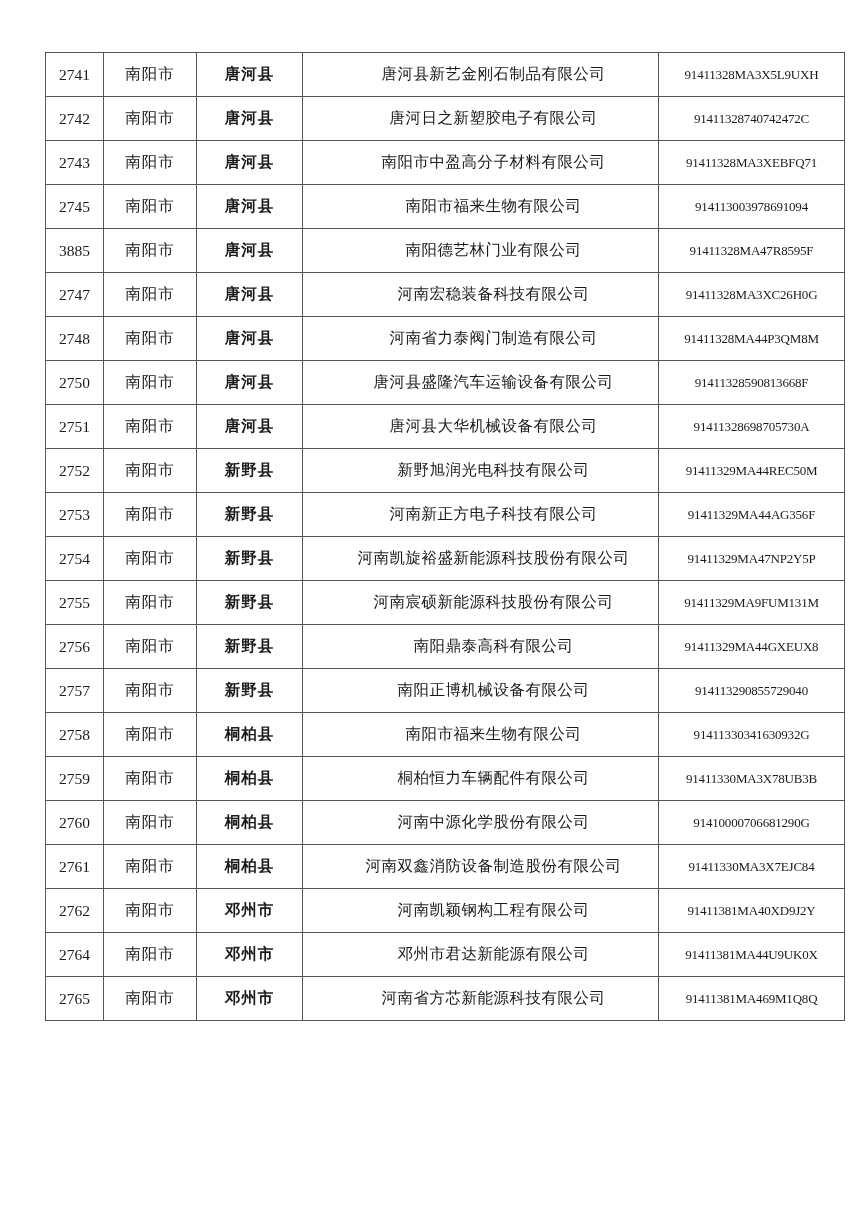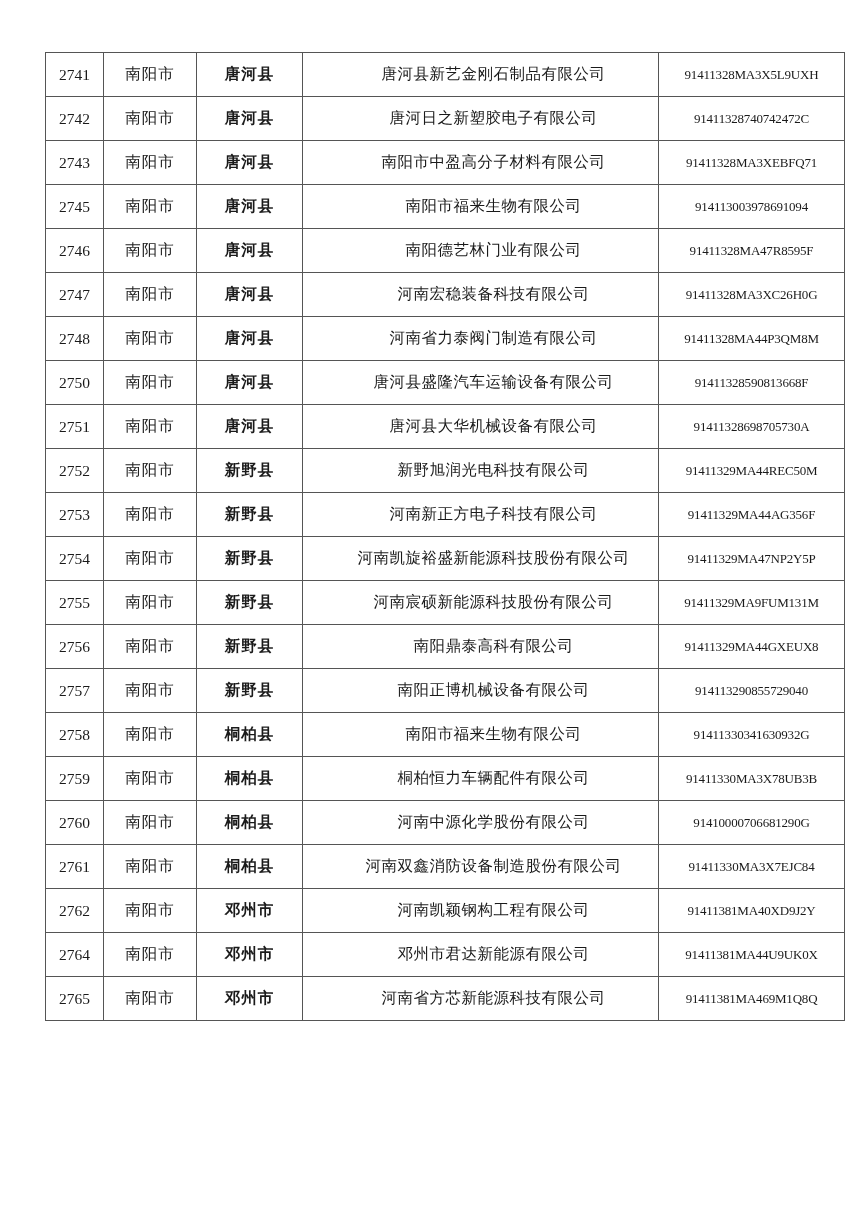--- a/index.html
+++ b/index.html
@@ -70,21 +70,21 @@
     <td class="c-code">91411328MA3XEBFQ71</td>
   </tr>
         <tr>
     <td class="c-no">2745</td>
     <td class="c-city">南阳市</td>
     <td class="c-county">唐河县</td>
     <td class="c-name">南阳市福来生物有限公司</td>
     <td class="c-code">914113003978691094</td>
   </tr>
         <tr>
-    <td class="c-no">2746</td>
+    <td class="c-no">3885</td>
     <td class="c-city">南阳市</td>
     <td class="c-county">唐河县</td>
     <td class="c-name">南阳德艺林门业有限公司</td>
     <td class="c-code">91411328MA47R8595F</td>
   </tr>
         <tr>
     <td class="c-no">2747</td>
     <td class="c-city">南阳市</td>
     <td class="c-county">唐河县</td>
     <td class="c-name">河南宏稳装备科技有限公司</td>

